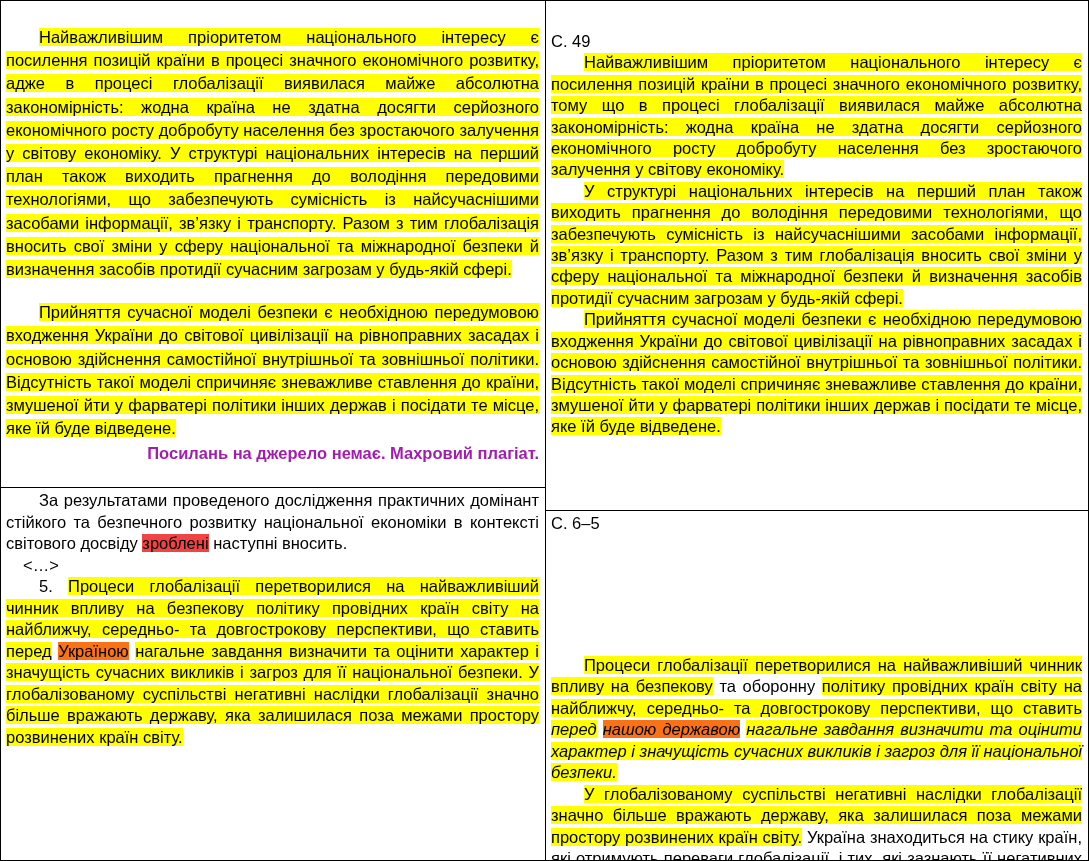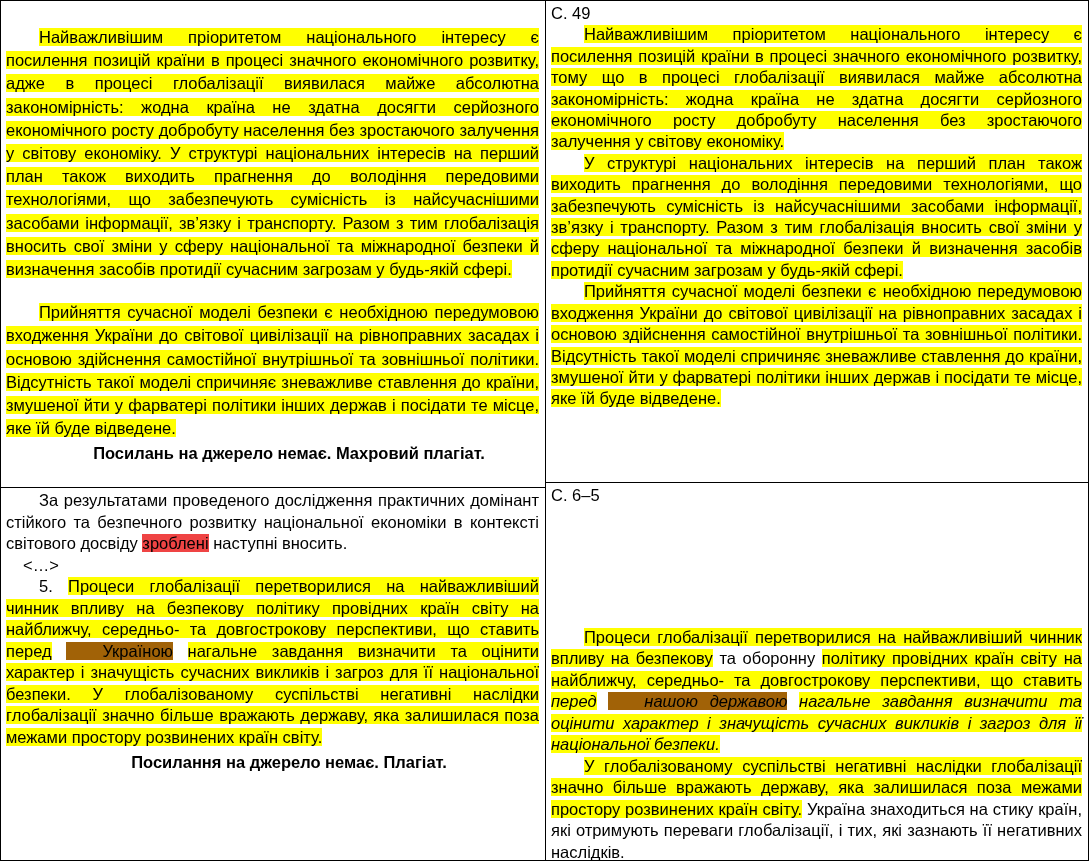--- a/index.html
+++ b/index.html
@@ -7,41 +7,41 @@
     width: 1089px; height: 861px;
     box-sizing: border-box;
     border: 1px solid #000;
     background: #fff;
     display: flex;
     font-family: "Liberation Sans", "DejaVu Sans", sans-serif;
     color: #000;
   }
   .col { box-sizing: border-box; display: flex; flex-direction: column; }
   .col.left  { width: 545px; border-right: 1px solid #000; }
-  .col.right { flex: 1; }
+  .col.right { flex: 1; margin-top: 28px; }
   .cell {
     box-sizing: border-box;
     overflow: hidden;
     padding: 2px 6px 0 5px;
     font-size: 16.5px;
   }
   .cell.tl  { height: 487px; border-bottom: 1px solid #000; line-height: 23.2px; }
   .cell.bl  { flex: 1; line-height: 21.5px; }
   .cell.tr2 { height: 482px; border-bottom: 1px solid #000; line-height: 21.4px; }
   .cell.br  { flex: 1; line-height: 21.5px; }
 
   .para    { margin: 0; text-align: justify; }
   .ind     { text-indent: 33px; }
   .label   { text-align: left; text-indent: 0; }
   .heading { font-weight: bold; text-align: center; text-indent: 0; }
   .ang     { text-align: left; text-indent: 0; padding-left: 17px; }
-  .verdict { color: #000000; font-weight: bold; text-align: center; text-indent: 33px; }
+  .verdict { color: #a21caf; font-weight: bold; text-align: right; text-indent: 33px; }
 
   span.y  { background: #ffff00; }
-  span.c  { background: #a16207; padding-left: 36px; }
+  span.c  { background: #f97316; }
   span.pk { background: #ef4444; }
   span.i  { font-style: italic; }
 </style>
 </head>
 <body>
 
 <div class="sheet">
   <div class="col left">
     <div class="cell tl">
         <div style="height: 23px;"></div>
@@ -49,21 +49,20 @@
         <div style="height: 20px;"></div>
         <div class="para ind"><span class="y">Прийняття сучасної моделі безпеки є необхідною передумовою входження України до світової цивілізації на рівноправних засадах і основою здійснення самостійної внутрішньої та зовнішньої політики. Відсутність такої моделі спричиняє зневажливе ставлення до країни, змушеної йти у фарватері політики інших держав і посідати те місце, яке їй буде відведене.</span></div>
         <div style="height: 2px;"></div>
         <div class="para verdict"><span>Посилань на джерело немає. Махровий плагіат.</span></div>
       </div>
     <div class="cell bl">
         <div class="para ind"><span>За результатами проведеного дослідження практичних домінант стійкого та безпечного розвитку національної економіки в контексті світового досвіду </span><span class="pk">зроблені</span><span> наступні вносить.</span></div>
         <div class="para ang"><span>&lt;…&gt;</span></div>
         <div class="para ind"><span>5. </span><span class="y">Процеси глобалізації перетворилися на найважливіший чинник впливу на безпекову політику провідних країн світу на найближчу, середньо- та довгострокову перспективи, що ставить перед</span><span> </span><span class="c">Україною</span><span> </span><span class="y">нагальне завдання визначити та оцінити характер і значущість сучасних викликів і загроз для її національної безпеки. У глобалізованому суспільстві негативні наслідки глобалізації значно більше вражають державу, яка залишилася поза межами простору розвинених країн світу.</span></div>
         <div style="height: 4px;"></div>
-        <div class="para verdict"><span>Посилання на джерело немає. Плагіат.</span></div>
       </div>
   </div>
   <div class="col right">
     <div class="cell tr2">
         <div class="para label"><span>С. 49</span></div>
         <div class="para ind"><span class="y">Найважливішим пріоритетом національного інтересу є посилення позицій країни в процесі значного економічного розвитку, тому що в процесі глобалізації виявилася майже абсолютна закономірність: жодна країна не здатна досягти серйозного економічного росту добробуту населення без зростаючого залучення у світову економіку.</span></div>
         <div class="para ind"><span class="y">У структурі національних інтересів на перший план також виходить прагнення до володіння передовими технологіями, що забезпечують сумісність із найсучаснішими засобами інформації, зв’язку і транспорту. Разом з тим глобалізація вносить свої зміни у сферу національної та міжнародної безпеки й визначення засобів протидії сучасним загрозам у будь-якій сфері.</span></div>
         <div class="para ind"><span class="y">Прийняття сучасної моделі безпеки є необхідною передумовою входження України до світової цивілізації на рівноправних засадах і основою здійснення самостійної внутрішньої та зовнішньої політики. Відсутність такої моделі спричиняє зневажливе ставлення до країни, змушеної йти у фарватері політики інших держав і посідати те місце, яке їй буде відведене.</span></div>
       </div>
     <div class="cell br">

